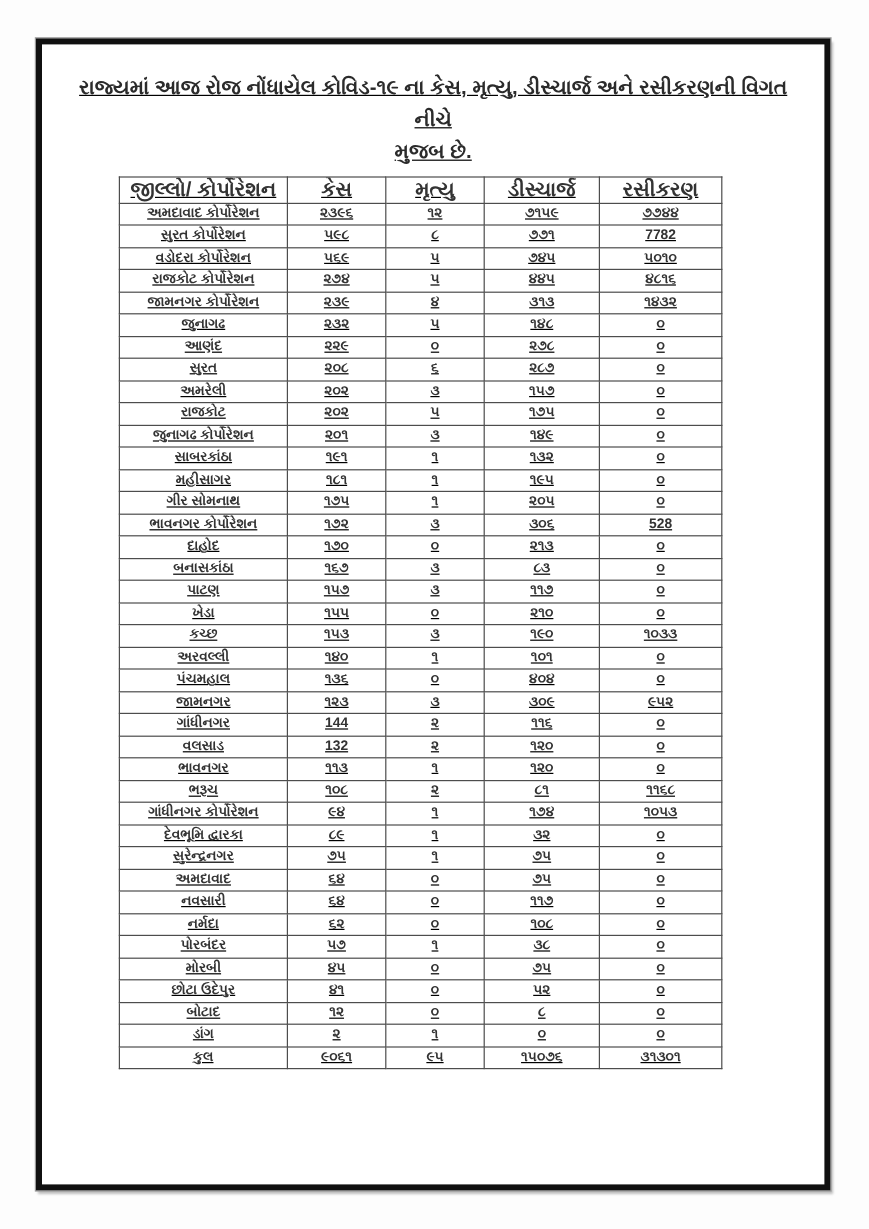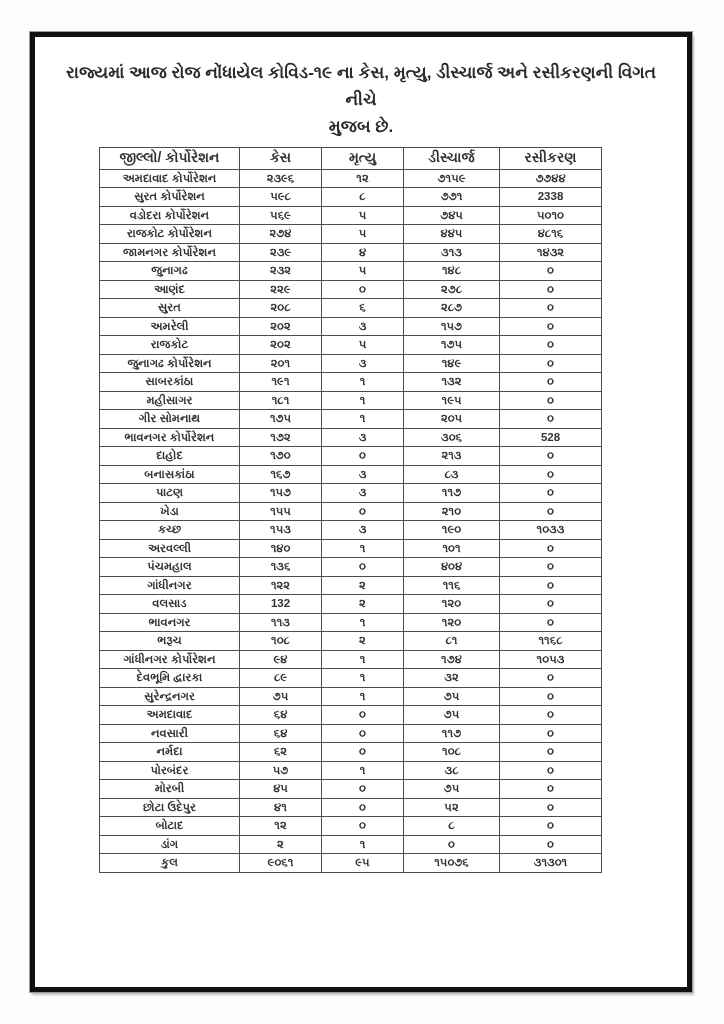--- a/index.html
+++ b/index.html
@@ -13,20 +13,21 @@
   }
   .scan-page {
     position: absolute;
     left: 30px;
     top: 32px;
     width: 652px;
     height: 950px;
     background: #ffffff;
     border: 5px solid #101010;
     box-shadow: 0 0 0 1px #9a9a9a, 2px 3px 2px rgba(0,0,0,0.25);
+    text-decoration: underline;
   }
   .doc-title {
     margin: 22px 28px 6px 28px;
     text-align: center;
     font-size: 17px;
     font-weight: bold;
     line-height: 1.6;
     color: #2b2b2b;
   }
   table.covid-table {
@@ -44,21 +45,21 @@
     text-align: center;
     vertical-align: middle;
     height: 17.5px;
     padding: 0 2px;
     line-height: 1.1;
     overflow: hidden;
     white-space: nowrap;
   }
   table.covid-table th {
     height: 21px;
-    font-size: 14px;
+    font-size: 17px;
   }
   col.c-district { width: 140px; }
   col.c-cases { width: 82px; }
   col.c-deaths { width: 82px; }
   col.c-discharge { width: 96px; }
   col.c-vacc { width: 102px; }
 </style>
 </head>
 <body>
 
@@ -91,21 +92,21 @@
     <td>૨૩૯૬</td>
     <td>૧૨</td>
     <td>૭૧૫૯</td>
     <td>૭૭૪૪</td>
   </tr>
         <tr>
     <td>સુરત કોર્પોરેશન</td>
     <td>૫૯૮</td>
     <td>૮</td>
     <td>૭૭૧</td>
-    <td>2338</td>
+    <td>7782</td>
   </tr>
         <tr>
     <td>વડોદરા કોર્પોરેશન</td>
     <td>૫૬૯</td>
     <td>૫</td>
     <td>૭૪૫</td>
     <td>૫૦૧૦</td>
   </tr>
         <tr>
     <td>રાજકોટ કોર્પોરેશન</td>
@@ -234,22 +235,29 @@
     <td>૦</td>
   </tr>
         <tr>
     <td>પંચમહાલ</td>
     <td>૧૩૬</td>
     <td>૦</td>
     <td>૪૦૪</td>
     <td>૦</td>
   </tr>
         <tr>
+    <td>જામનગર</td>
+    <td>૧૨૩</td>
+    <td>૩</td>
+    <td>૩૦૯</td>
+    <td>૯૫૨</td>
+  </tr>
+        <tr>
     <td>ગાંધીનગર</td>
-    <td>૧૨૨</td>
+    <td>144</td>
     <td>૨</td>
     <td>૧૧૬</td>
     <td>૦</td>
   </tr>
         <tr>
     <td>વલસાડ</td>
     <td>132</td>
     <td>૨</td>
     <td>૧૨૦</td>
     <td>૦</td>

